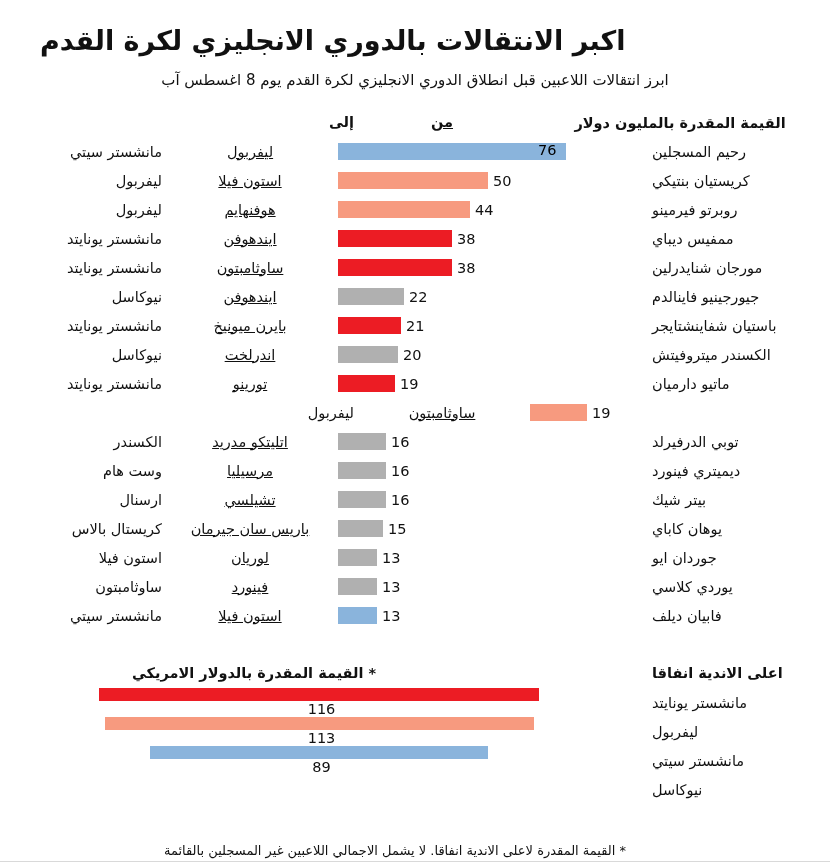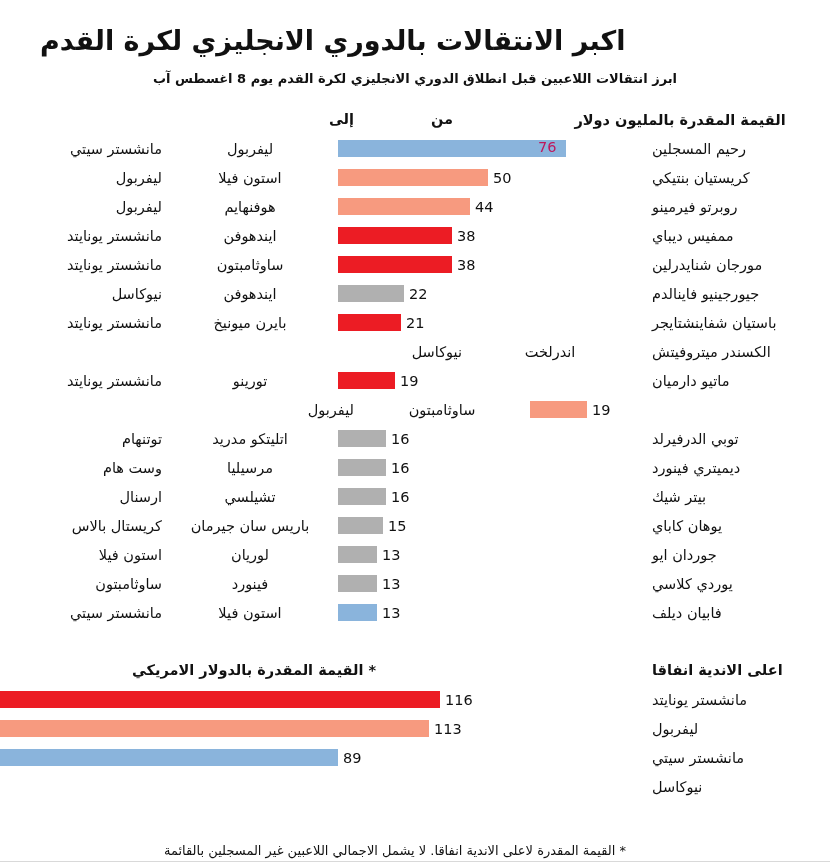--- a/index.html
+++ b/index.html
@@ -15,22 +15,22 @@
   .title{
     text-align:left;
     font-size:27px;
     font-weight:bold;
     line-height:1.28;
     margin:24px 40px 0 40px;
     letter-spacing:0px;
   }
   .subtitle{
     text-align:center;
-    font-size:13px;
-    font-weight:bold;
+    font-size:15px;
+    font-weight:normal;
     line-height:1.5;
     margin:10px 100px 0 100px;
   }
 
   
   .main-table{
     margin-top:16px;
     width:830px;
   }
   .row{
@@ -58,20 +58,21 @@
     box-sizing:border-box;
     position:relative;
     height:29px;
   }
   .col-from{
     width:176px;
     text-align:center;
     box-sizing:border-box;
     font-size:14.5px;
     white-space:nowrap;
+    text-decoration:underline;
   }
   .col-to{
     width:162px;
     text-align:right;
     box-sizing:border-box;
     font-size:14.5px;
     white-space:nowrap;
   }
   .head-bar{
     text-align:center;
@@ -93,21 +94,21 @@
     display:block;
   }
   .barval{
     font-size:14.5px;
     margin-left:5px;
     color:#111;
     direction:ltr;
   }
   .barval.inside{
     position:absolute;
-    color:#be185d;
+    color:#000000;
     margin:0;
     top:5px;
     font-size:14.5px;
   }
 
   
   .clubs{
     margin-top:28px;
     width:830px;
   }
@@ -145,20 +146,21 @@
     font-size:14.5px;
     white-space:nowrap;
   }
   .cbarwrap{
     width:638px;
     height:29px;
     position:relative;
     direction:ltr;
     display:flex;
     align-items:center;
+    flex-direction:column;
   }
   .cbar{height:17px;display:block;}
   .cval{font-size:14.5px;margin-left:5px;direction:ltr;}
 
   
   .footnote{
     position:absolute;
     left:0;right:0;
     bottom:28px;
     text-align:center;
@@ -267,20 +269,26 @@
             <div class="barwrap">
               <div class="bar" style="width: 63px; background: rgb(236, 28, 36);"></div>
               <span class="barval">21</span>
             </div>
           </div>
           <div class="col-from">بايرن ميونيخ</div>
           <div class="col-to">مانشستر يونايتد</div>
         </div>
         <div class="row">
           <div class="col-player">الكسندر ميتروفيتش</div>
+          <div class="col-bar">
+            <div class="barwrap">
+              <div class="bar" style="width: 60px; background: rgb(176, 176, 176);"></div>
+              <span class="barval">20</span>
+            </div>
+          </div>
           <div class="col-from">اندرلخت</div>
           <div class="col-to">نيوكاسل</div>
         </div>
         <div class="row">
           <div class="col-player">ماتيو دارميان</div>
           <div class="col-bar">
             <div class="barwrap">
               <div class="bar" style="width: 57px; background: rgb(236, 28, 36);"></div>
               <span class="barval">19</span>
             </div>
@@ -300,21 +308,21 @@
         </div>
         <div class="row">
           <div class="col-player">توبي الدرفيرلد</div>
           <div class="col-bar">
             <div class="barwrap">
               <div class="bar" style="width: 48px; background: rgb(176, 176, 176);"></div>
               <span class="barval">16</span>
             </div>
           </div>
           <div class="col-from">اتليتكو مدريد</div>
-          <div class="col-to">توتنهام</div>
+          <div class="col-to">الكسندر</div>
         </div>
         <div class="row">
           <div class="col-player">ديميتري  فينورد</div>
           <div class="col-bar">
             <div class="barwrap">
               <div class="bar" style="width: 48px; background: rgb(176, 176, 176);"></div>
               <span class="barval">16</span>
             </div>
           </div>
           <div class="col-from">مرسيليا</div>

